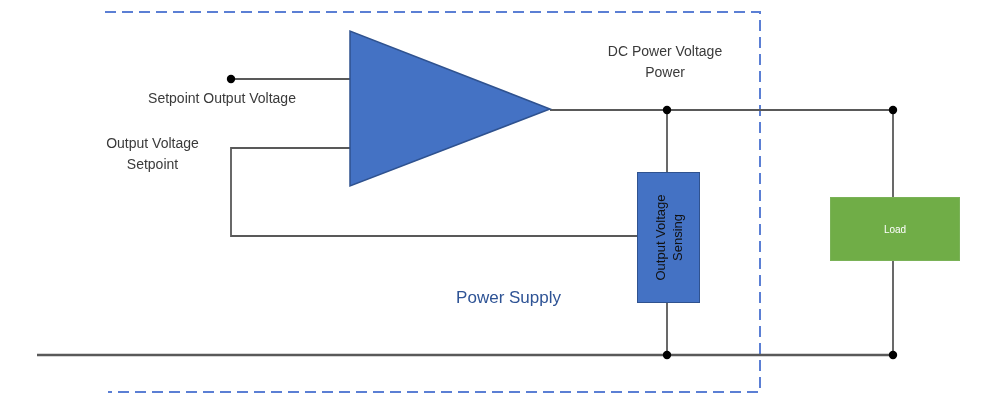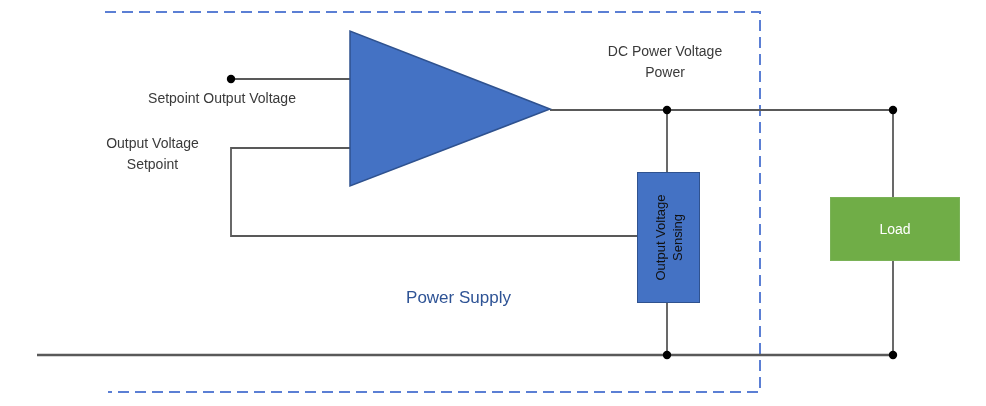--- a/index.html
+++ b/index.html
@@ -39,20 +39,21 @@
     white-space: nowrap;
   }
   .lbl-setpoint { left: 107px; top: 50px; width: 230px; margin-top: 38px; }
   .lbl-feedback { left: 60px;  top: 133px; width: 185px; }
   .lbl-dcout    { left: 575px; top: 41px;  width: 180px; }
   .lbl-powersupply {
     left: 356px; top: 287px; width: 205px;
     color: var(--power-supply-text);
     font-size: 17px;
     line-height: 22px;
+    text-align: right;
   }
   .block {
     position: absolute;
     display: flex;
     align-items: center;
     justify-content: center;
   }
   .block-sensing {
     left: 637px; top: 172px;
     width: 63px; height: 131px;
@@ -71,21 +72,21 @@
     line-height: 17px;
     color: #111111;
     flex: none;
   }
   .block-load {
     left: 830px; top: 197px;
     width: 130px; height: 64px;
     background: var(--green);
     border: 1px solid var(--green-border);
     color: #ffffff;
-    font-size: 14px;
+    font-size: 10px;
   }
 </style>
 </head>
 <body>
 
 <div class="canvas">
 
   <svg viewBox="0 0 986 406">
 
     <path d="M105 12 H760 V392 H108" fill="none" stroke="var(--dashed-blue)" stroke-width="2" stroke-dasharray="11 6"></path>

